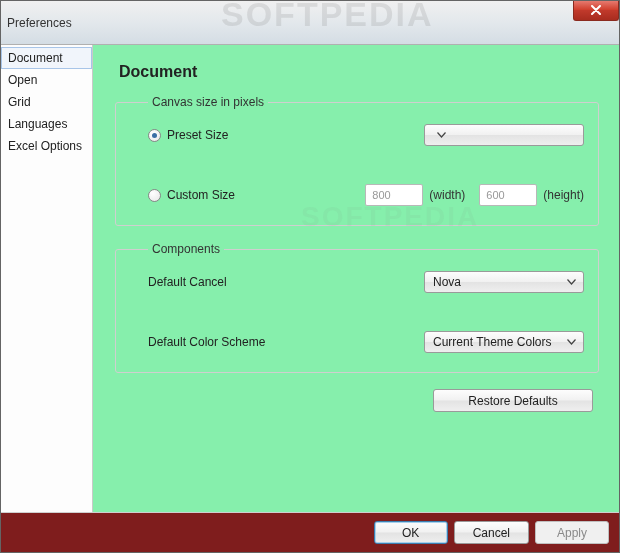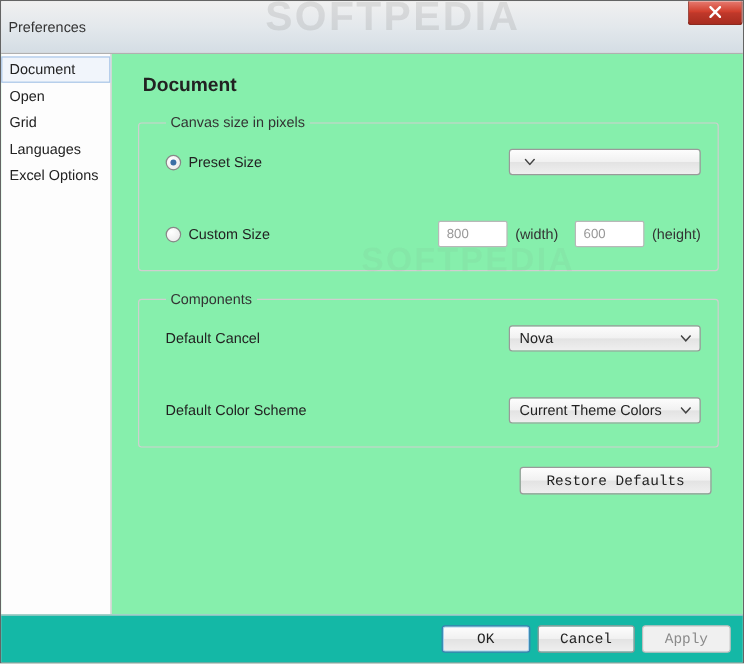--- a/index.html
+++ b/index.html
@@ -88,21 +88,21 @@
   .page-title {
     font-size: 16px;
     font-weight: bold;
     color: #222;
     margin: 2px 0 14px 4px;
   }
   fieldset {
     border: 1px solid #cfcfcf;
     border-radius: 3px;
     margin: 0 0 16px 0;
-    padding: 14px 14px 18px 22px;
+    padding: 14px 14px 18px 32px;
   }
   legend {
     padding: 0 4px;
     color: #333;
   }
   .row {
     display: flex;
     align-items: center;
     min-height: 24px;
   }
@@ -166,21 +166,21 @@
     width: 16px;
     display:flex; align-items:center; justify-content:center;
   }
   .dropdown .chev svg { width:9px; height:6px; }
   .btn {
     height: 23px;
     border: 1px solid #9a9a9a;
     border-radius: 3px;
     background: linear-gradient(to bottom, #fdfdfd 0%, #f1f1f1 48%, #e3e3e3 52%, #efefef 100%);
     padding: 0 18px;
-    font-family: Liberation Mono, monospace;
+    font-family: Liberation Sans, sans-serif;
     font-size: 12px;
     color: #222;
     cursor: default;
     display:flex; align-items:center; justify-content:center;
     min-width: 74px;
   }
   .btn.default {
     border: 1px solid #3c7fb1;
     box-shadow: inset 0 0 0 1px #a7d0ec;
   }
@@ -192,21 +192,21 @@
   .restore-row {
     display:flex;
     justify-content: flex-end;
     margin-top: 6px;
     padding-right: 6px;
   }
   .restore-row .btn { min-width: 160px; }
   .footer {
     height: 40px;
     border-top: 1px solid #cfcfcf;
-    background: #14b8a6;
+    background: #7f1d1d;
     display: flex;
     align-items: center;
     justify-content: flex-end;
     gap: 6px;
     padding: 0 10px;
   }
   .wm2 {
     position:absolute;
     left: 300px; top: 200px;
     font-family: Arial, sans-serif;

